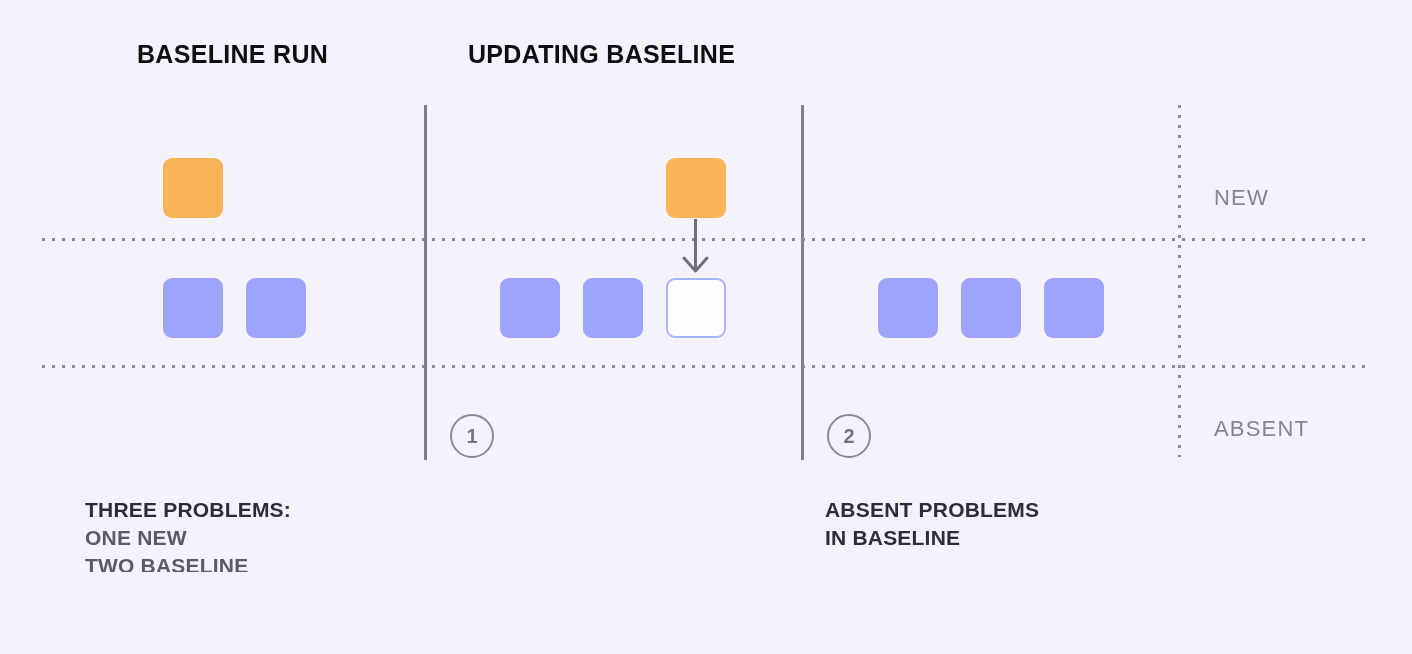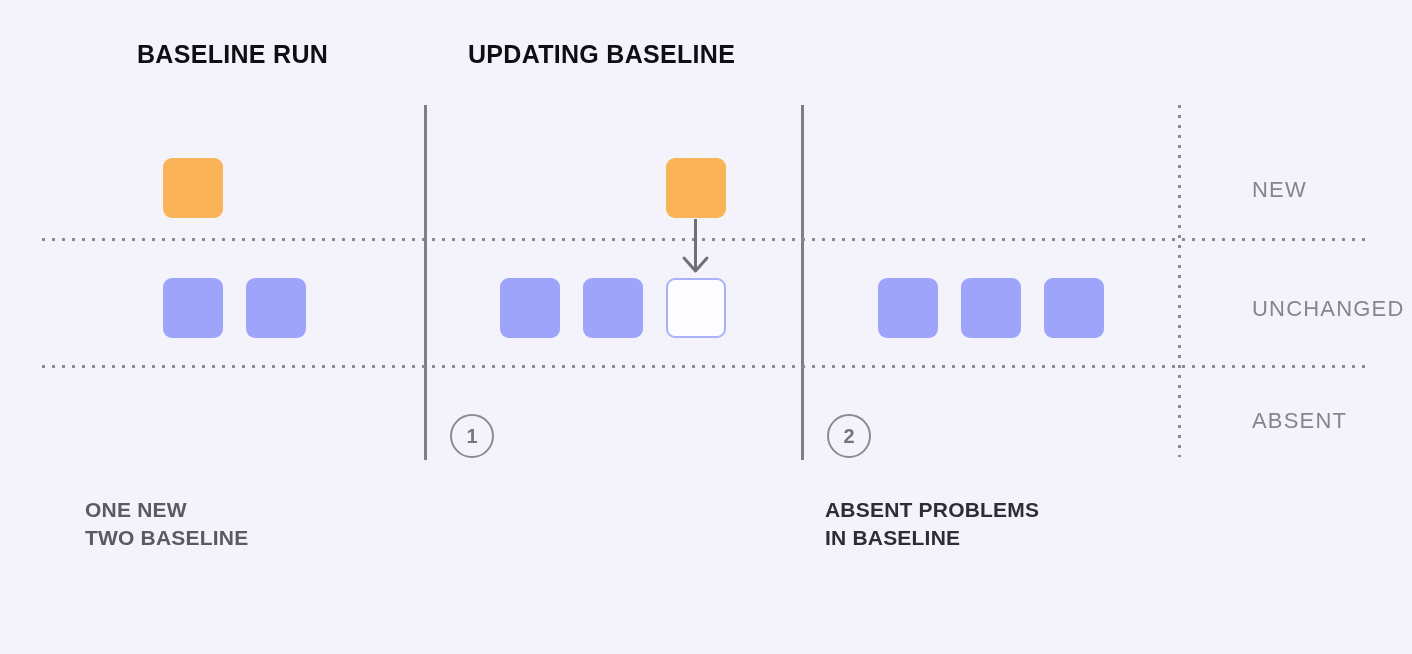--- a/index.html
+++ b/index.html
@@ -14,22 +14,22 @@
 
   .col-title{position:absolute;top:40px;font-size:25px;font-weight:700;color:var(--header-text,#0E0E13);
     letter-spacing:.3px;white-space:nowrap;}
 
   .vline{position:absolute;top:105px;height:355px;width:2.5px;background:var(--line,#7E7E88);}
   .vdotted{position:absolute;top:105px;height:352px;width:2.5px;
     background:repeating-linear-gradient(180deg,var(--dotted-line,#8A8A94) 0 3px,transparent 3px 10px);}
   .hdotted{position:absolute;left:42px;width:1328px;height:2.5px;
     background:repeating-linear-gradient(90deg,var(--dotted-line,#8A8A94) 0 3px,transparent 3px 10px);}
 
-  .row-label{position:absolute;left:1252px;font-size:22px;letter-spacing:1.2px;
-    color:var(--row-label-text,#85858E);white-space:nowrap;}
+  .row-label{position:absolute;left:1214px;font-size:22px;letter-spacing:1.2px;
+    color:var(--row-label-text,#85858E);white-space:nowrap;margin-top:8px;}
 
   .square{position:absolute;width:60px;height:60px;border-radius:9px;box-sizing:border-box;}
   .square.new{background:var(--new-square,#FAB357);}
   .square.unchanged{background:var(--unchanged-square,#9DA4FA);}
   .square.ghost{background:var(--ghost-fill,#FDFCFF);border:2.5px solid var(--ghost-border,#A9B1F7);}
 
   .move-arrow{position:absolute;left:675px;top:219px;}
 
   .step-circle{position:absolute;width:44px;height:44px;border-radius:50%;
     border:2.5px solid var(--step-circle,#8A8A93);box-sizing:border-box;
@@ -49,36 +49,36 @@
   <div class="col-title" style="left:468px">UPDATING BASELINE</div>
 
   <div class="vline" style="left:424px"></div>
   <div class="vline" style="left:801px"></div>
   <div class="vdotted" style="left:1178px"></div>
 
   <div class="hdotted" style="top:238px"></div>
   <div class="hdotted" style="top:365px"></div>
 
   <div class="row-label" style="top:177px">NEW</div>
-  <div class="row-label" style="top:296px">UNCHANGED</div>
   <div class="row-label" style="top:408px">ABSENT</div>
 
   <svg class="move-arrow" width="41" height="58" viewBox="0 0 41 58">
     <line x1="20.5" y1="0" x2="20.5" y2="50" stroke="#6F6F79" stroke-width="3" stroke-linecap="round"></line>
     <polyline points="9,39 20.5,52 32,39" fill="none" stroke="#6F6F79" stroke-width="3" stroke-linecap="round" stroke-linejoin="round"></polyline>
   </svg>
 
   <div class="step-circle" style="left:450px;top:414px">
     <span>1</span>
   </div>
   <div class="step-circle" style="left:827px;top:414px">
     <span>2</span>
   </div>
 
   <div class="caption" style="left:85px;top:496px">
+    <div class="cap-bold">THREE PROBLEMS:</div>
     <div class="cap-gray">ONE NEW</div>
     <div class="cap-gray">TWO BASELINE</div>
   </div>
   <div class="caption" style="left:825px;top:496px">
     <div class="cap-bold">ABSENT PROBLEMS</div>
     <div class="cap-bold">IN BASELINE</div>
   </div>
 
 <div class="square new" style="left: 163px; top: 158px;"></div>
     <div class="square unchanged" style="left: 163px; top: 278px;"></div>

